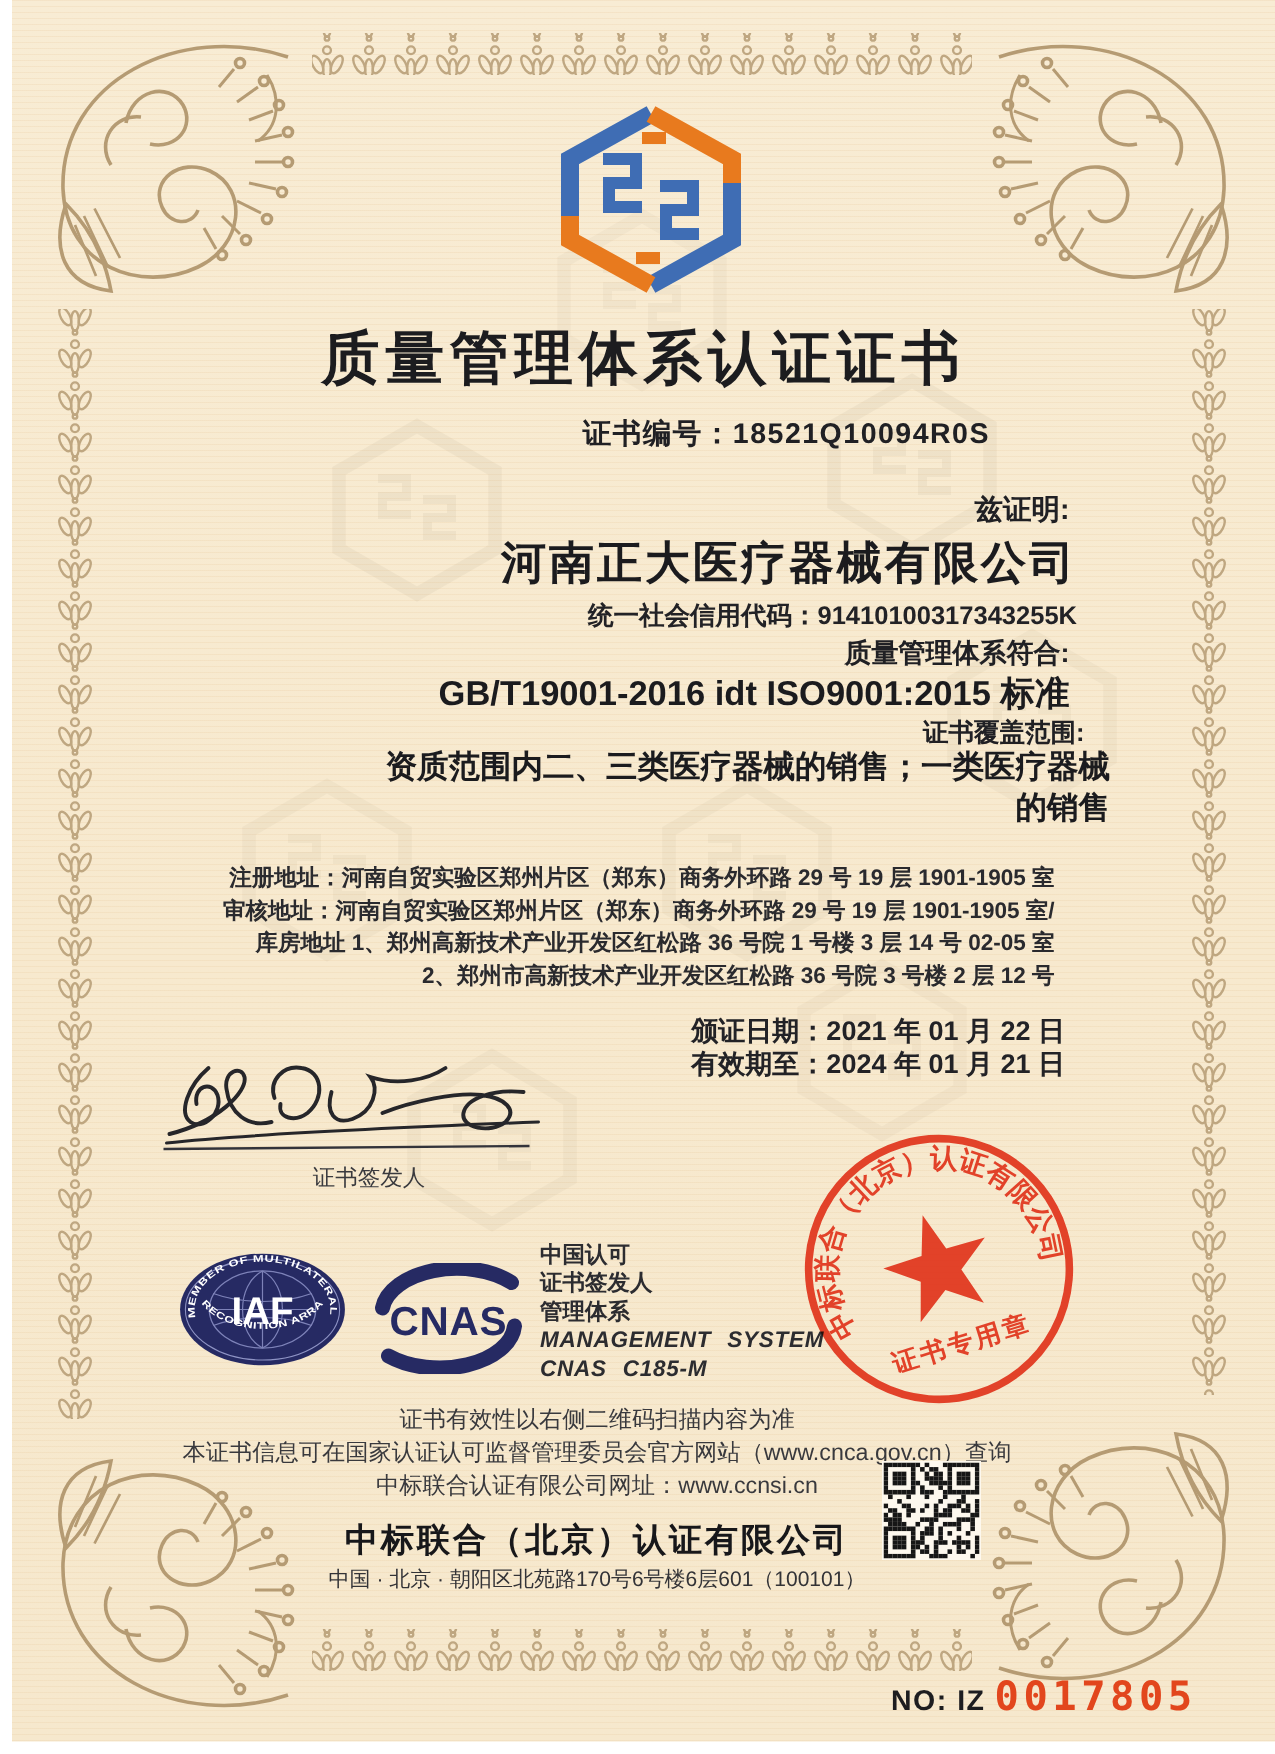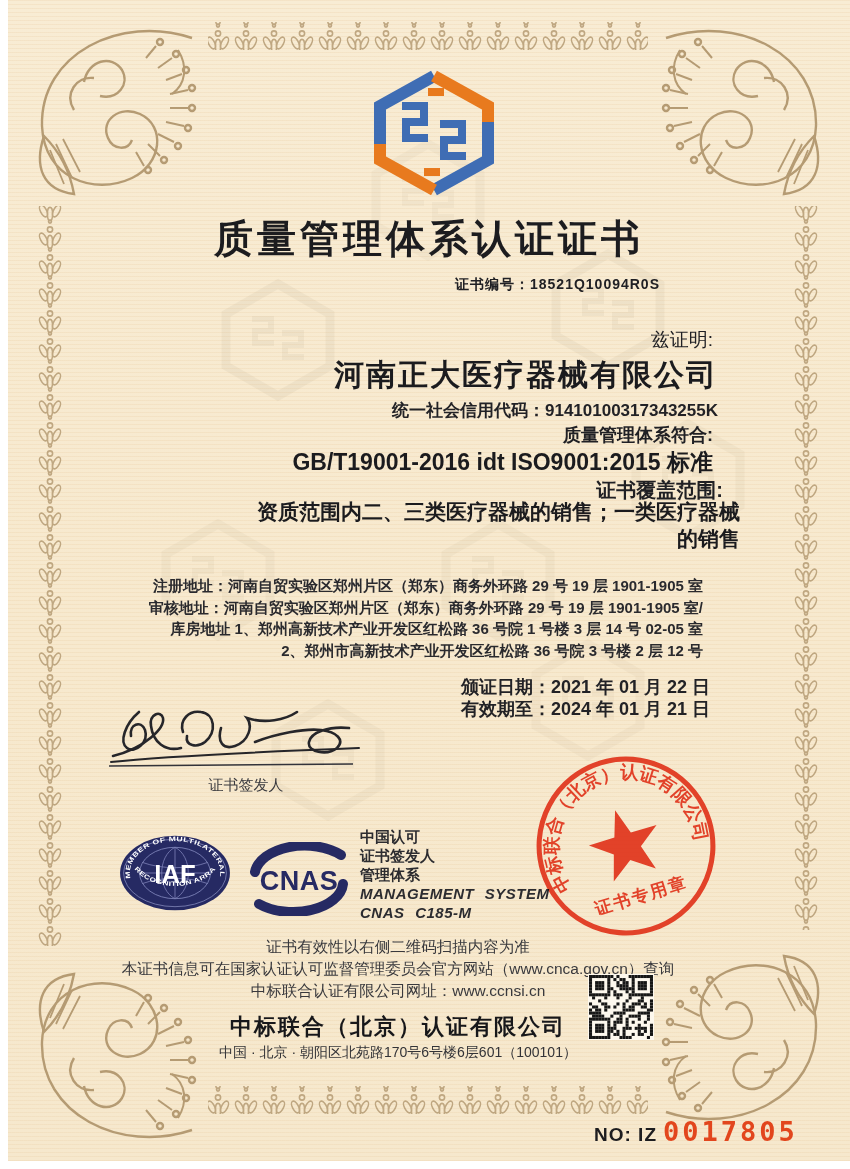--- a/index.html
+++ b/index.html
@@ -12,27 +12,27 @@
     background:
       repeating-linear-gradient(180deg, rgba(228,190,140,0.18) 0px, rgba(228,190,140,0.18) 1px, rgba(255,250,238,0) 1px, rgba(255,250,238,0) 4px),
       linear-gradient(180deg,#f8ecd4 0%,#f7e9ce 55%,#f6e8cd 100%);
   }
   .abs{position:absolute;}
   svg{display:block;}
   .border-layer{position:absolute;left:0;top:0;width:842px;height:1161px;z-index:0;}
   .content{position:absolute;inset:0;z-index:1;}
   .title{left:0;right:0;top:212px;text-align:center;font-size:39px;font-weight:800;
          color:#1c1c1f;letter-spacing:4px;}
-  .certno{right:190px;top:276px;font-size:14px;font-weight:700;color:#202024;letter-spacing:1px;}
-  .hereby{right:137px;top:327px;font-size:19px;font-weight:400;color:#202024;margin-left:40px;}
+  .certno{right:190px;top:276px;font-size:19px;font-weight:700;color:#202024;letter-spacing:1px;}
+  .hereby{right:137px;top:327px;font-size:19px;font-weight:700;color:#202024;margin-left:40px;}
   .company{right:132px;top:355px;font-size:30px;font-weight:800;color:#1b1b1e;letter-spacing:2px;}
   .credit{right:132px;top:399px;font-size:17px;font-weight:700;color:#222226;margin-left:48px;}
   .conform{right:137px;top:423px;font-size:18px;font-weight:700;color:#202024;}
   .standard{right:137px;top:447px;font-size:23px;font-weight:800;color:#1b1b1e;}
-  .scopelabel{right:127px;top:477px;font-size:20px;font-weight:700;color:#202024;}
+  .scopelabel{right:127px;top:477px;font-size:17px;font-weight:700;color:#202024;}
   .scope{right:110px;left:120px;top:498px;text-align:right;font-size:21px;font-weight:800;
          color:#1b1b1e;line-height:27px;}
   .addr{right:147px;left:90px;top:575px;text-align:right;font-size:15px;font-weight:700;
         color:#2a2a2e;line-height:21.5px;}
   .dates{right:140px;top:676px;text-align:right;font-size:18px;font-weight:700;
          color:#222226;line-height:22px;}
   .signature{left:97px;top:698px;}
   .signer{left:148px;top:776px;width:180px;text-align:center;font-size:15px;color:#3a3a3e;}
   .iaf{left:109px;top:834px;}
   .cnas{left:240px;top:842px;}

